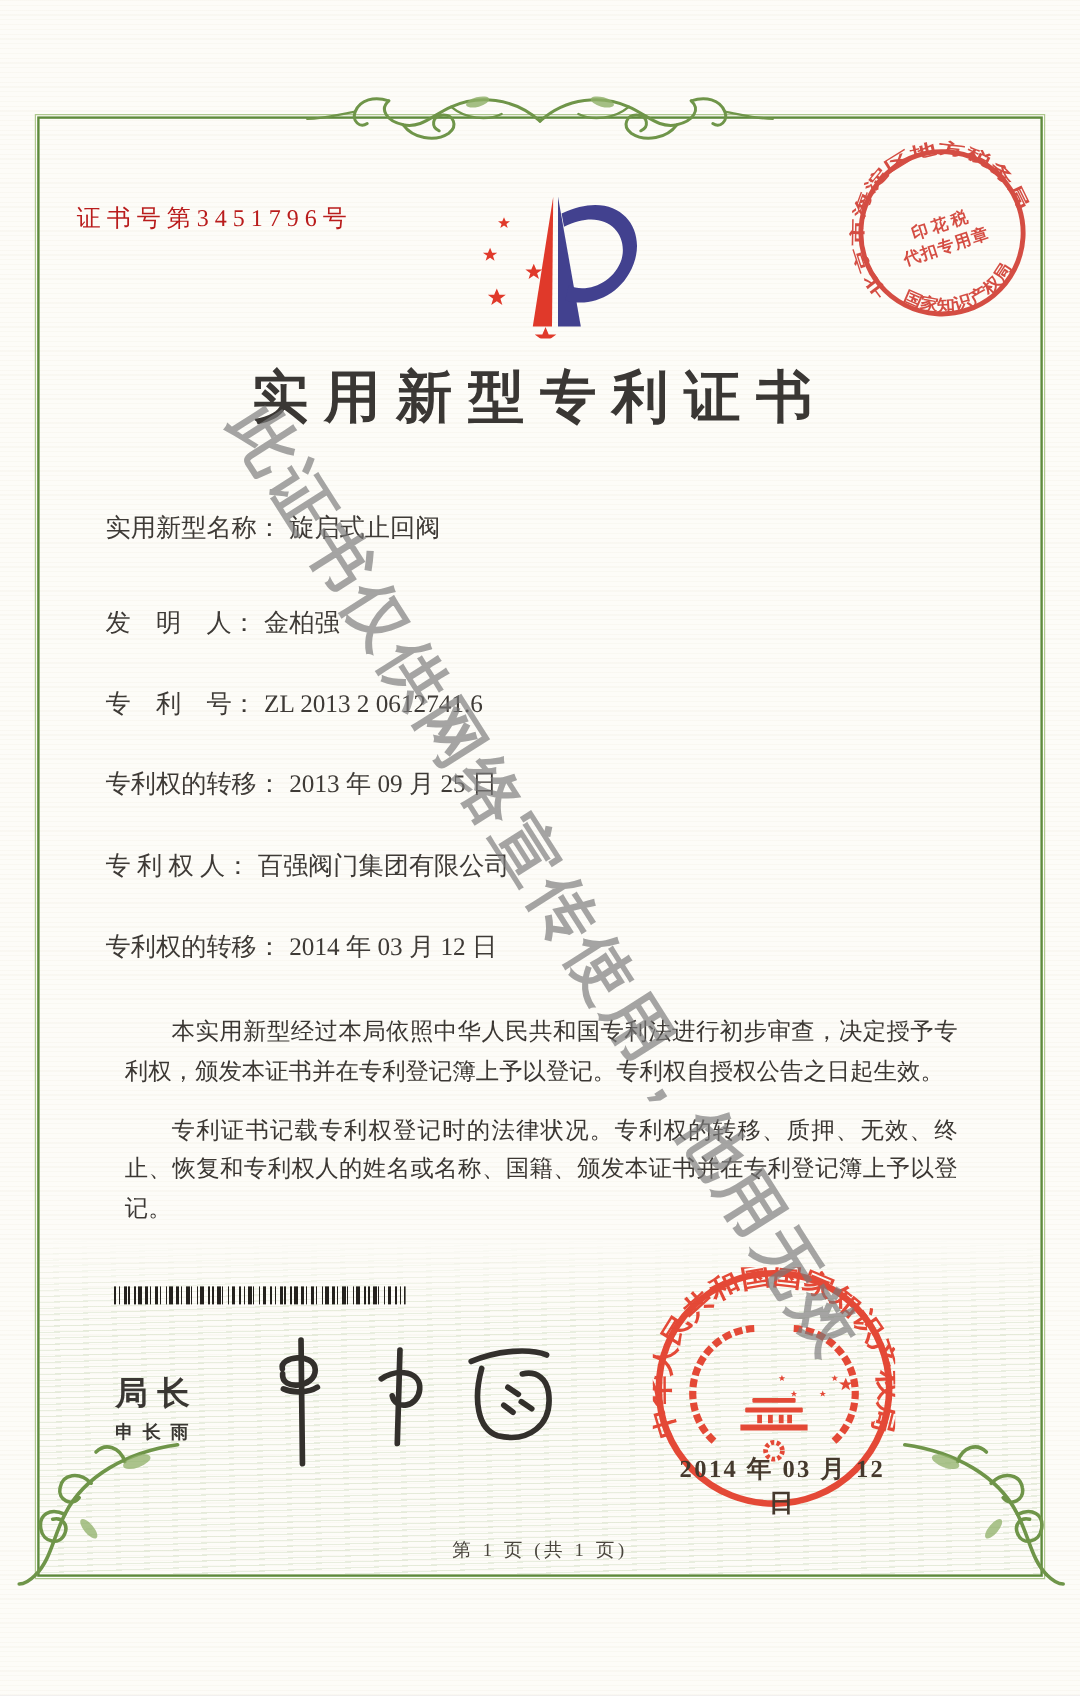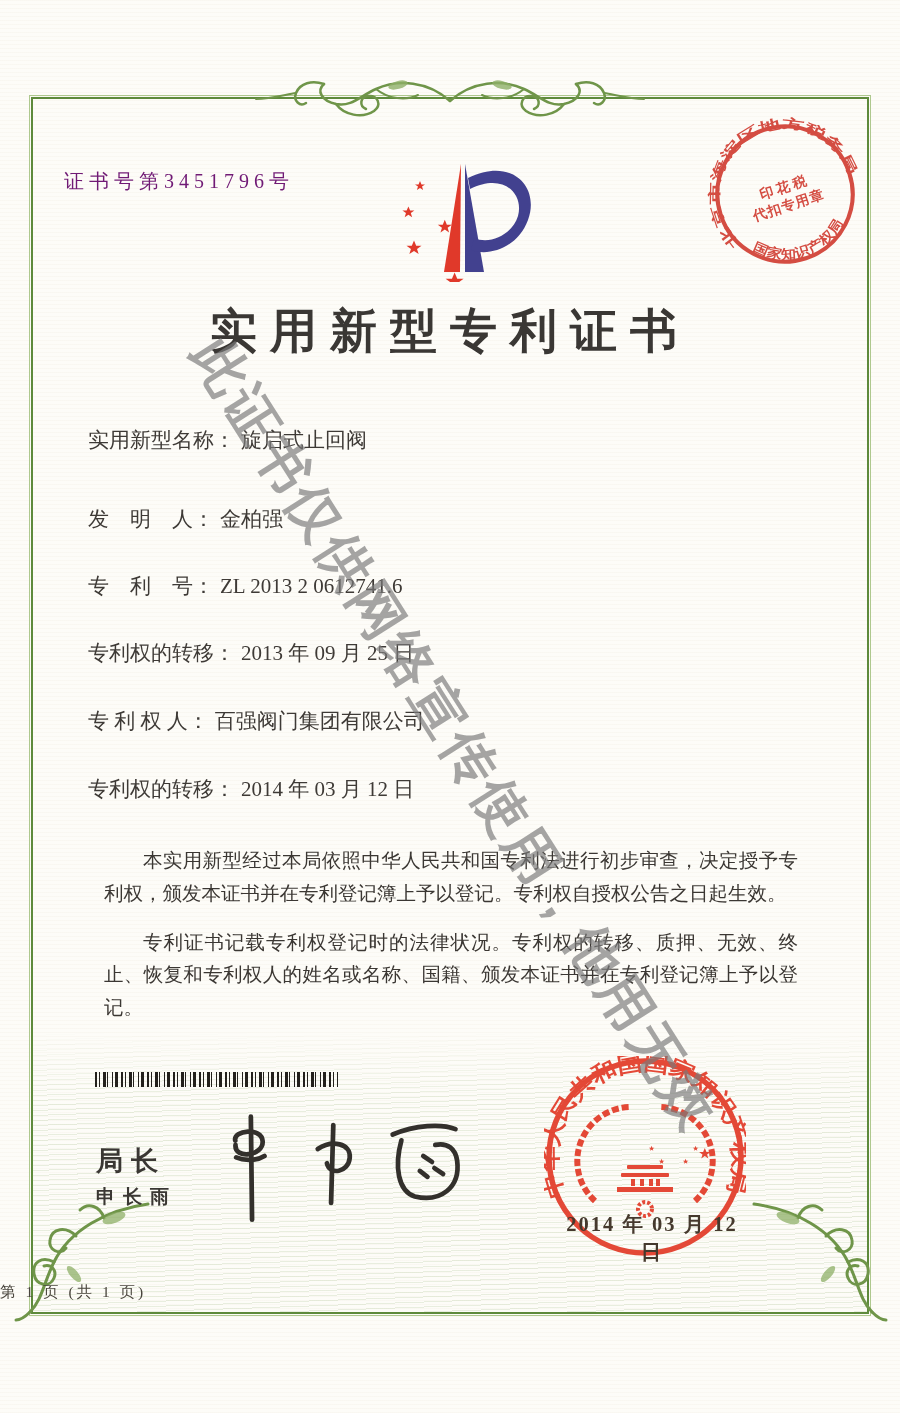--- a/index.html
+++ b/index.html
@@ -11,43 +11,43 @@
   .frame{position:absolute;left:29px;top:95px;width:840px;height:1219px;border:1px solid #aec88e;z-index:1;}
   .frame .inner{position:absolute;inset:1px;border:2.5px solid #5e8a3c;}
   
   .green-zone{position:absolute;left:32px;top:1030px;width:835px;height:282px;z-index:1;
         background:linear-gradient(180deg,rgba(227,237,208,0) 0%,rgba(227,237,208,.85) 22%,#dfeacb 60%,#dcе8c6 100%);
         background-color:transparent;}
   .green-zone::after{content:"";position:absolute;inset:0;
         background:repeating-linear-gradient(178deg,rgba(125,165,90,.16) 0 1px,transparent 1px 5px);
         -webkit-mask-image:linear-gradient(180deg,transparent 0,black 70px);
         mask-image:linear-gradient(180deg,transparent 0,black 70px);}
-  .cert-no{position:absolute;left:64px;top:168px;font-size:20px;letter-spacing:5px;color:#701a75;z-index:2;}
+  .cert-no{position:absolute;left:64px;top:168px;font-size:20px;letter-spacing:5px;color:#b91c1c;z-index:2;}
   .logo{position:absolute;left:368px;top:154px;width:165px;height:128px;z-index:2;}
   .tax-stamp{position:absolute;left:701px;top:110px;width:168px;height:168px;z-index:3;}
   .title{position:absolute;left:0;top:300px;width:100%;text-align:center;font-size:47px;font-weight:700;
         letter-spacing:13px;color:#3a3734;z-index:2;}
   .field{position:absolute;left:88px;font-size:21px;color:#3e3a36;z-index:2;white-space:nowrap;}
   .field .fvalue{margin-left:6px;}
   .bodytext{position:absolute;left:88px;top:829px;width:726px;font-size:19.5px;line-height:1.68;
         text-align:justify;color:#3b3733;z-index:2;}
   .bodytext p{margin:16px;text-indent:2em;}
   .barcode{position:absolute;left:95px;top:1072px;width:243px;height:15px;z-index:2;
         background:repeating-linear-gradient(90deg,#24211d 0 2px,transparent 2px 4px,#24211d 4px 5px,
         transparent 5px 8px,#24211d 8px 11px,transparent 11px 12px,#24211d 12px 13px,transparent 13px 17px,
         #24211d 17px 18px,transparent 18px 20px,#24211d 20px 23px,transparent 23px 26px);}
   .director-title{position:absolute;left:96px;top:1143px;font-size:27px;font-weight:600;letter-spacing:8px;
         color:#3a3733;z-index:2;font-family:"Liberation Sans","DejaVu Sans",sans-serif;}
-  .director-name{position:absolute;left:96px;top:1184px;font-size:19px;font-weight:600;letter-spacing:8px;
+  .director-name{position:absolute;left:96px;top:1184px;font-size:15px;font-weight:600;letter-spacing:8px;
         color:#3a3733;z-index:2;font-family:"Liberation Sans","DejaVu Sans",sans-serif;}
   .signature{position:absolute;left:218px;top:1105px;width:252px;height:122px;z-index:3;}
   .seal{position:absolute;left:544px;top:1056px;width:202px;height:202px;z-index:4;}
   .seal-date{position:absolute;left:556px;top:1210px;width:192px;text-align:center;font-size:20.5px;
         font-weight:700;letter-spacing:2px;color:#45392d;z-index:5;}
-  .footer-page{position:absolute;left:0;top:1282px;width:100%;text-align:left;font-size:15.5px;
+  .footer-page{position:absolute;left:0;top:1282px;width:100%;text-align:center;font-size:15.5px;
         letter-spacing:3px;color:#49453d;z-index:2;}
   .watermark{position:absolute;left:236px;top:324px;z-index:6;white-space:nowrap;
         transform:rotate(57.5deg);transform-origin:0 0;font-size:54px;font-weight:700;letter-spacing:4px;
         color:rgba(123,123,123,.68);font-family:"Liberation Sans","DejaVu Sans",sans-serif;pointer-events:none;}
   .ornament-top{position:absolute;left:248px;top:71px;width:404px;height:58px;z-index:2;}
   .ornament-bl{position:absolute;left:14px;top:1196px;width:140px;height:128px;z-index:2;}
   .ornament-br{position:absolute;right:12px;top:1196px;width:140px;height:128px;z-index:2;transform:scaleX(-1);}
 </style>
 </head>
 <body>

